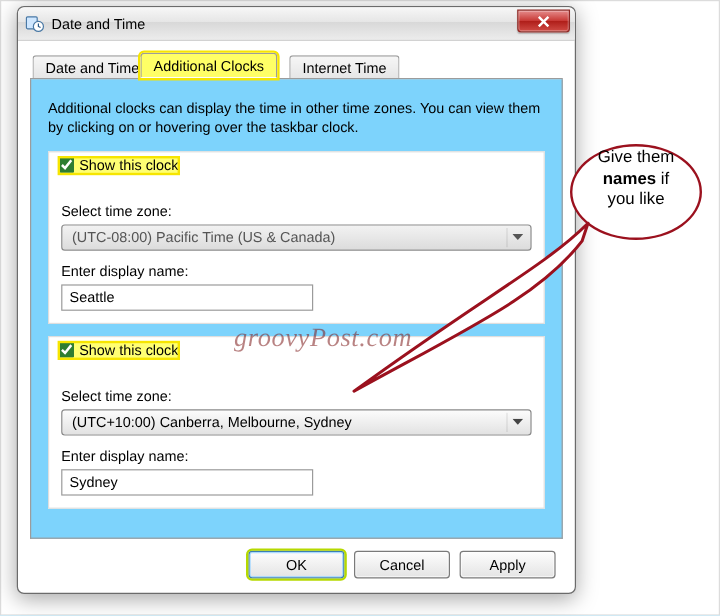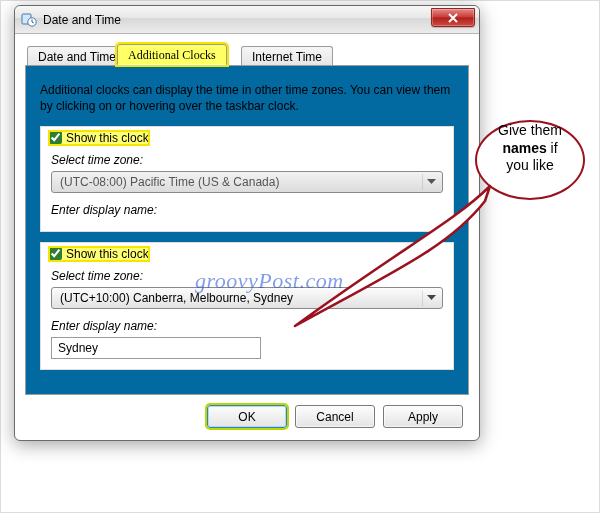--- a/index.html
+++ b/index.html
@@ -68,51 +68,50 @@
     border-bottom: none;
     border-radius: 3px 3px 0 0;
     font-size: 12px;
     cursor: default;
   }
   .tab.inactive { top: 2px; height: 19px; background: linear-gradient(#f6f6f6,#e6e6e6); }
   .tab.active {
     background: #fdfdfd;
     z-index: 2;
     border-bottom: 1px solid #fdfdfd;
-    font-family: Liberation Serif, serif;
   }
   .tab-underline {
     position:absolute; left:0; right:0; bottom:0;
     border-bottom:1px solid #9c9c9c;
   }
   .tab-content {
     border: 1px solid #9c9c9c;
     border-top: none;
     padding: 16px 14px 14px 14px;
-    background: #0369a1;
+    background: #7dd3fc;
   }
   .intro { line-height: 1.35; margin-bottom: 12px; }
   .fieldset {
     border: 1px solid #dedede;
     margin-bottom: 10px;
     background: #fff;
   }
   .fieldset-hd {
     padding: 4px 8px 6px 8px;
   }
   .chk {
     display: inline-flex;
     align-items: flex-start;
     gap: 4px;
   }
   .chk input { width: 13px; height: 13px; margin:0; accent-color: #2e7d32;}
   .fieldset-inner {
     padding: 0 10px 10px 10px;
   }
-  .lbl { margin: 0 0 4px 0; font-style: italic; }
+  .lbl { margin: 16px 0 4px 0; }
   .combo {
     height: 22px;
     border: 1px solid #8a8a8a;
     border-radius: 3px;
     background: linear-gradient(#fcfcfc,#e2e2e2);
     display: flex;
     align-items: center;
     padding: 0 4px 0 8px;
     position: relative;
   }
@@ -183,21 +182,21 @@
   .callout svg.tail {
     position: absolute;
     left: -190px; top: 46px;
     width: 220px; height: 170px;
     pointer-events: none;
   }
   .watermark {
     position: absolute;
     left: 195px; top: 268px;
     font-size: 22px;
-    color: #1d4ed8;
+    color: #7f1d1d;
     font-family: Georgia, "Times New Roman", serif;
     font-style: italic;
     letter-spacing: 0.5px;
     opacity: 0.55;
     pointer-events: none;
     user-select: none;
     z-index: 50;
   }
   
   .frame {
@@ -256,20 +255,21 @@
           <div class="lbl">Select time zone:</div>
           <div class="combo disabled">
             <span>(UTC-08:00) Pacific Time (US &amp; Canada)</span>
             <span class="combo-arrow">
               <svg width="9" height="6" viewBox="0 0 9 6">
                   <path d="M0 0 L4.5 5 L9 0 Z" fill="#555"></path>
                 </svg>
             </span>
           </div>
           <div class="lbl" style="margin-top:10px">Enter display name:</div>
+          <input class="textbox" value="Seattle" style="">
         </div>
       </div>
 
       <div class="fieldset">
         <div class="fieldset-hd">
           <label class="chk hl">
             <input type="checkbox" checked="" style="">
             <span>Show this clock</span>
           </label>
         </div>

